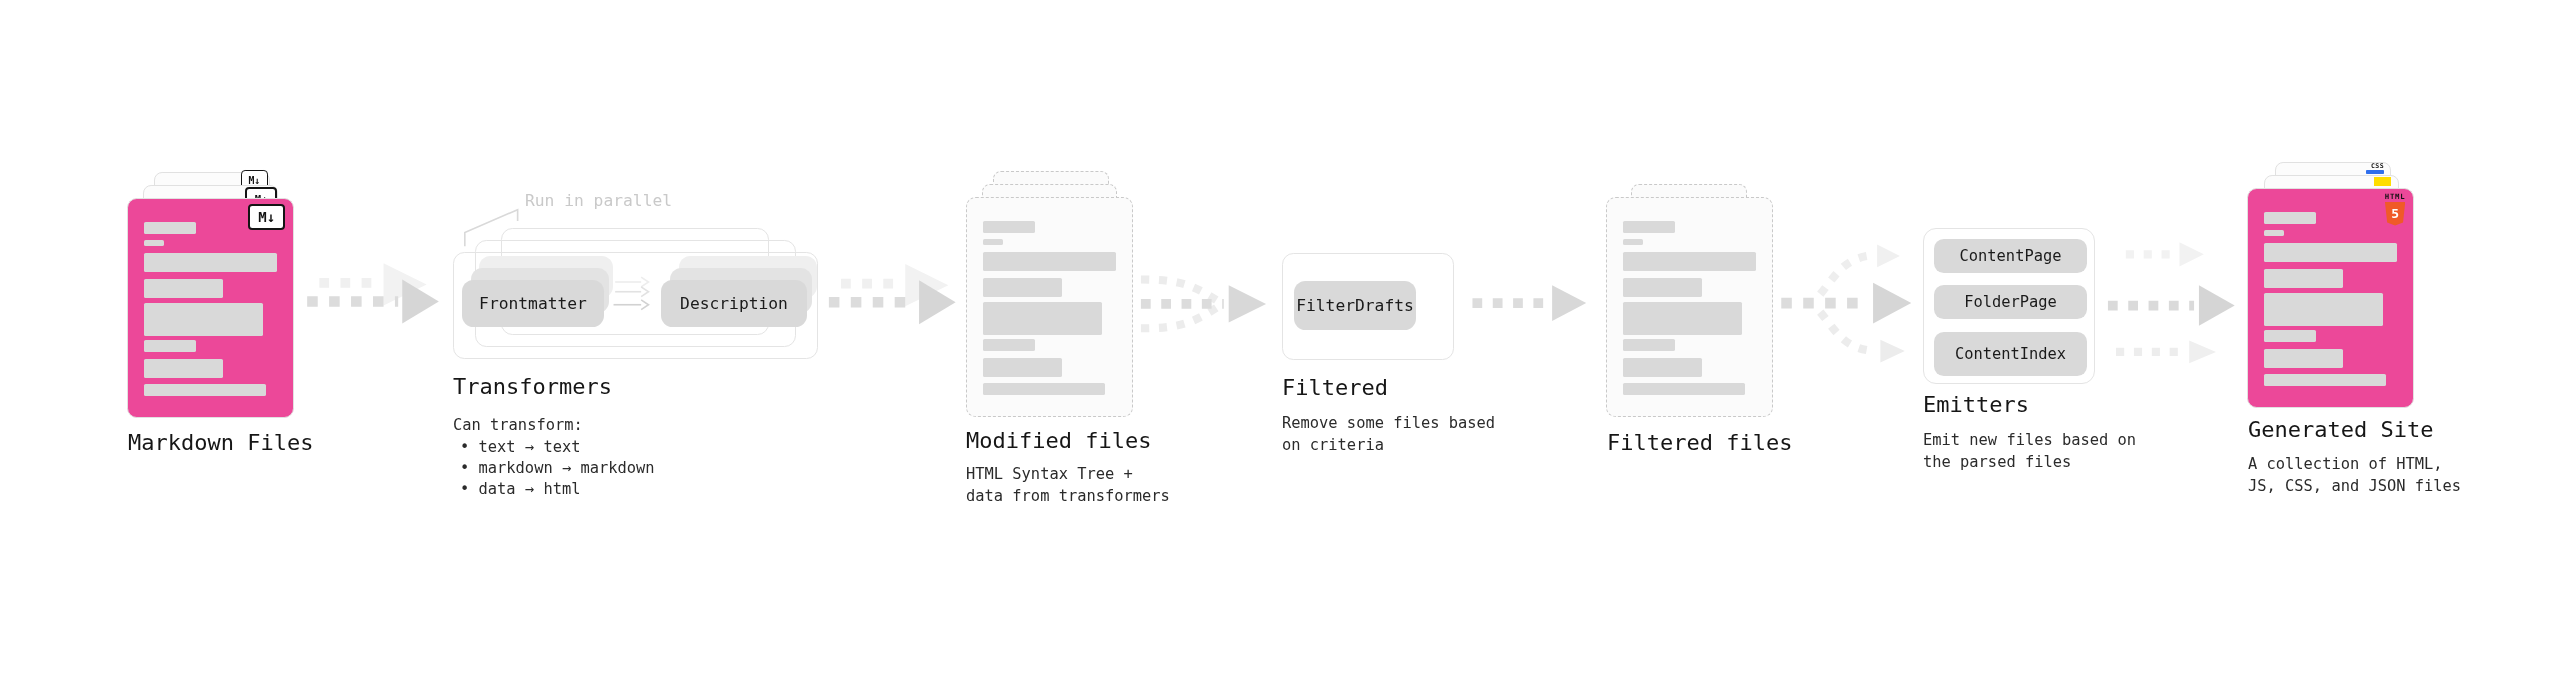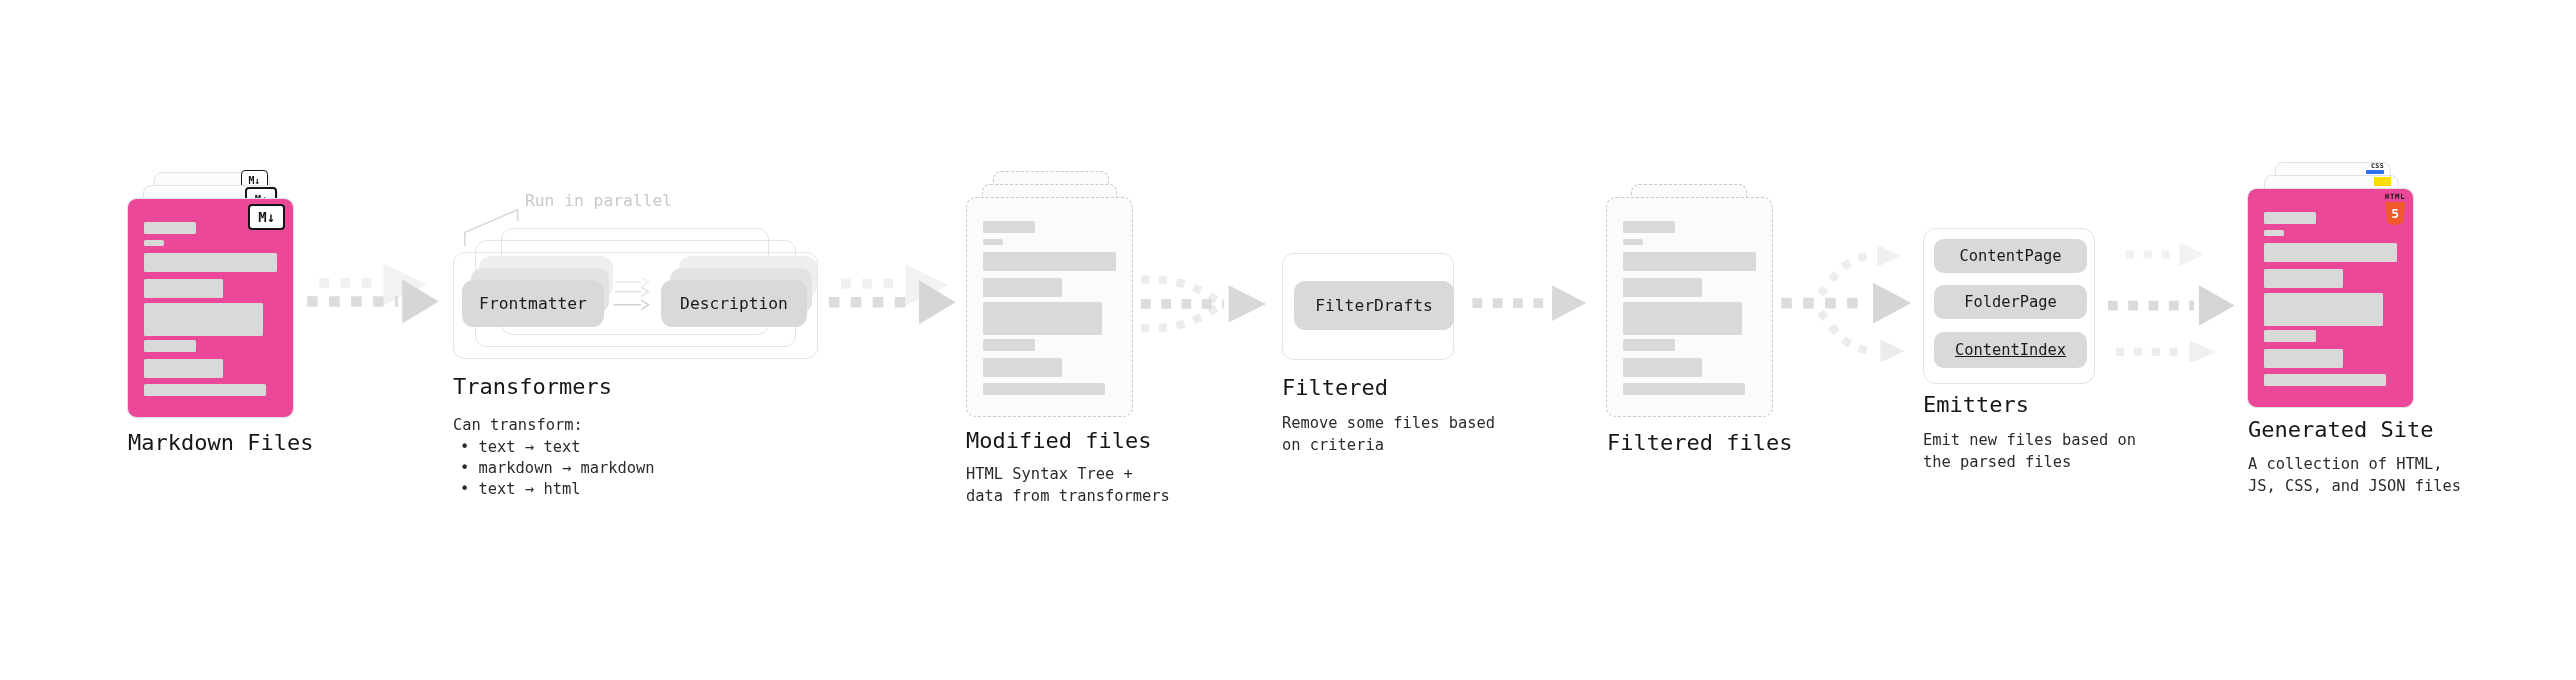--- a/index.html
+++ b/index.html
@@ -145,21 +145,21 @@
 
     <div class="ghost g2" style="left:679px;top:256px;width:138px;height:42px;"></div>
     <div class="ghost g1" style="left:670px;top:268px;width:142px;height:45px;"></div>
     <div class="plugin" style="left:661px;top:280px;width:146px;height:47px;">Description</div>
 
     <div class="heading" style="left:453px;top:374px;">Transformers</div>
     <div class="cap" style="left:453px;top:414px;">Can transform:</div>
     <div class="cap bullets" style="left:460px;top:436px;">
       <div>• text → text</div>
       <div>• markdown → markdown</div>
-      <div>• text → html</div>
+      <div>• data → html</div>
     </div>
   </div>
 
   <div>
     <div class="doc-back dashed-back z1" style="left:993px;top:171px;width:116px;height:28px;"></div>
     <div class="doc-back dashed-back z2" style="left:982px;top:184px;width:135px;height:32.5px;"></div>
     <div class="doc dashed" style="left:966px;top:197px;">
       <div class="bar bA"></div>
       <div class="bar bB"></div>
       <div class="bar bC"></div>
@@ -171,21 +171,21 @@
     </div>
     <div class="heading" style="left:966px;top:428px;">Modified files</div>
     <div class="cap" style="left:966px;top:463px;">
       <div>HTML Syntax Tree +</div>
       <div>data from transformers</div>
     </div>
   </div>
 
   <div>
     <div class="card" style="left:1282px;top:253px;width:172px;height:107px;"></div>
-    <div class="plugin" style="left:1294px;top:281px;width:160px;height:49px;">FilterDrafts</div>
+    <div class="plugin" style="left:1294px;top:281px;width:122px;height:49px;">FilterDrafts</div>
     <div class="heading" style="left:1282px;top:375px;">Filtered</div>
     <div class="cap" style="left:1282px;top:412px;">
       <div>Remove some files based</div>
       <div>on criteria</div>
     </div>
   </div>
 
   <div>
     <div class="doc-back dashed-back z2" style="left:1631px;top:184px;width:116px;height:29px;"></div>
     <div class="doc dashed" style="left:1606px;top:197px;">
@@ -198,21 +198,21 @@
       <div class="bar bG"></div>
       <div class="bar bH"></div>
     </div>
     <div class="heading" style="left:1607px;top:430px;">Filtered files</div>
   </div>
 
   <div>
     <div class="card" style="left:1923px;top:228px;width:172px;height:156px;border-radius:13px;"></div>
     <div class="plugin" style="left:1934px;top:239px;width:153px;height:34px;border-radius:9.8px;font-size:15.4px;">ContentPage</div>
     <div class="plugin" style="left:1934px;top:285px;width:153px;height:34px;border-radius:9.8px;font-size:15.4px;">FolderPage</div>
-    <div class="plugin" style="left:1934px;top:332px;width:153px;height:36px;border-radius:9.8px;font-size:15.4px;text-decoration:underline;">ContentIndex</div>
+    <div class="plugin" style="left:1934px;top:332px;width:153px;height:44px;border-radius:9.8px;font-size:15.4px;">ContentIndex</div>
     <div class="heading" style="left:1923px;top:392px;">Emitters</div>
     <div class="cap" style="left:1923px;top:429px;">
       <div>Emit new files based on</div>
       <div>the parsed files</div>
     </div>
   </div>
 
   <div>
     <div class="doc-back z1" style="left:2275px;top:162px;width:116px;height:28px;"></div>
     <div class="css-icon z1" style="left:2366px;top:163px;">

